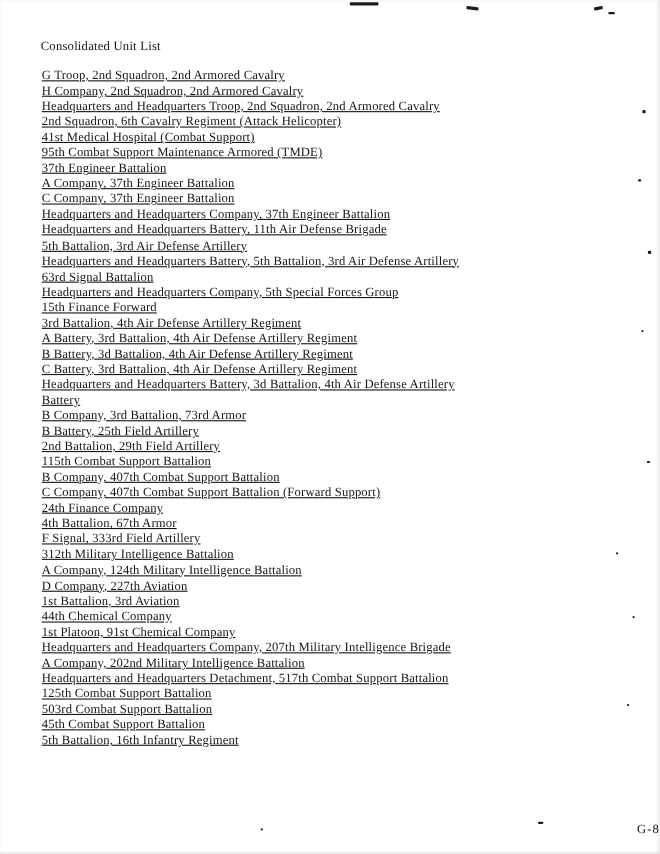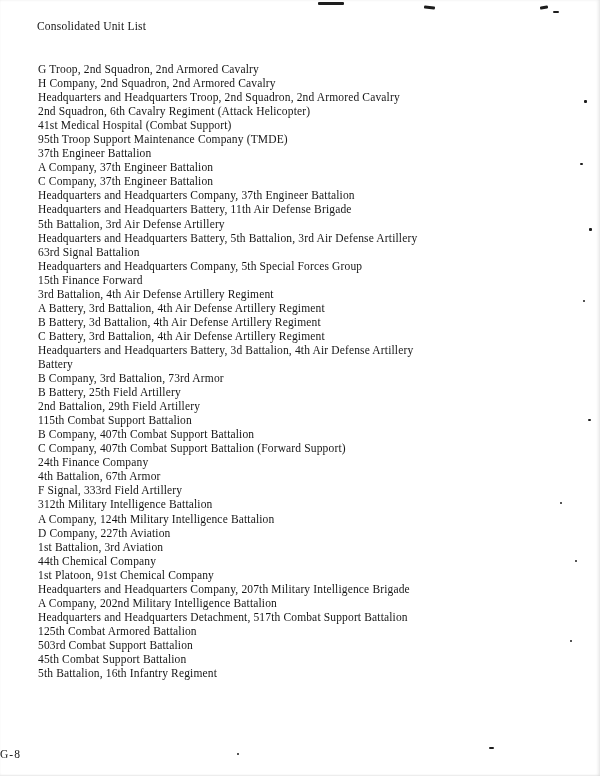--- a/index.html
+++ b/index.html
@@ -13,43 +13,44 @@
     height: 776px;
     background: #ffffff;
     overflow: hidden;
     font-family: "Liberation Serif", "DejaVu Serif", serif;
     color: #161616;
     box-shadow: inset -2px 0 3px rgba(0,0,0,0.08), inset 0 -1px 2px rgba(0,0,0,0.06);
   }
   .doc-title {
     position: absolute;
     left: 37px;
-    top: 20px;
+    top: 36px;
     font-size: 11.5px;
     letter-spacing: 0.2px;
     white-space: nowrap;
   }
   .unit-list {
     position: absolute;
     left: 38px;
     top: 62px;
     width: 528px;
     font-size: 11.5px;
     line-height: 14.05px;
+    text-decoration: underline;
   }
   .unit-list .line {
     white-space: nowrap;
     letter-spacing: 0.15px;
   }
   .page-footer {
     position: absolute;
     left: 0;
-    right: 12px;
+    right: 0;
     top: 748px;
-    text-align: left;
+    text-align: right;
     font-size: 11.5px;
     letter-spacing: 1px;
   }
   
   .artifact {
     position: absolute;
     background: #1d1d1d;
     border-radius: 1px;
   }
   .a1 { left: 318px; top: 2px;  width: 26px; height: 3px; }
@@ -88,21 +89,21 @@
   <div class="artifact a14"></div>
 
   <div class="doc-title">Consolidated Unit List</div>
 
   <div class="unit-list">
       <div class="line">G Troop, 2nd Squadron, 2nd Armored Cavalry</div>
       <div class="line">H Company, 2nd Squadron, 2nd Armored Cavalry</div>
       <div class="line">Headquarters and Headquarters Troop, 2nd Squadron, 2nd Armored Cavalry</div>
       <div class="line">2nd Squadron, 6th Cavalry Regiment (Attack Helicopter)</div>
       <div class="line">41st Medical Hospital (Combat Support)</div>
-      <div class="line">95th Troop Support Maintenance Company (TMDE)</div>
+      <div class="line">95th Combat Support Maintenance Armored (TMDE)</div>
       <div class="line">37th Engineer Battalion</div>
       <div class="line">A Company, 37th Engineer Battalion</div>
       <div class="line">C Company, 37th Engineer Battalion</div>
       <div class="line">Headquarters and Headquarters Company, 37th Engineer Battalion</div>
       <div class="line">Headquarters and Headquarters Battery, 11th Air Defense Brigade</div>
       <div class="line">5th Battalion, 3rd Air Defense Artillery</div>
       <div class="line">Headquarters and Headquarters Battery, 5th Battalion, 3rd Air Defense Artillery</div>
       <div class="line">63rd Signal Battalion</div>
       <div class="line">Headquarters and Headquarters Company, 5th Special Forces Group</div>
       <div class="line">15th Finance Forward</div>
@@ -123,21 +124,21 @@
       <div class="line">F Signal, 333rd Field Artillery</div>
       <div class="line">312th Military Intelligence Battalion</div>
       <div class="line">A Company, 124th Military Intelligence Battalion</div>
       <div class="line">D Company, 227th Aviation</div>
       <div class="line">1st Battalion, 3rd Aviation</div>
       <div class="line">44th Chemical Company</div>
       <div class="line">1st Platoon, 91st Chemical Company</div>
       <div class="line">Headquarters and Headquarters Company, 207th Military Intelligence Brigade</div>
       <div class="line">A Company, 202nd Military Intelligence Battalion</div>
       <div class="line">Headquarters and Headquarters Detachment, 517th Combat Support Battalion</div>
-      <div class="line">125th Combat Armored Battalion</div>
+      <div class="line">125th Combat Support Battalion</div>
       <div class="line">503rd Combat Support Battalion</div>
       <div class="line">45th Combat Support Battalion</div>
       <div class="line">5th Battalion, 16th Infantry Regiment</div>
     </div>
 
   <div class="page-footer">G-8</div>
 
 </div>
 
 </body></html>

